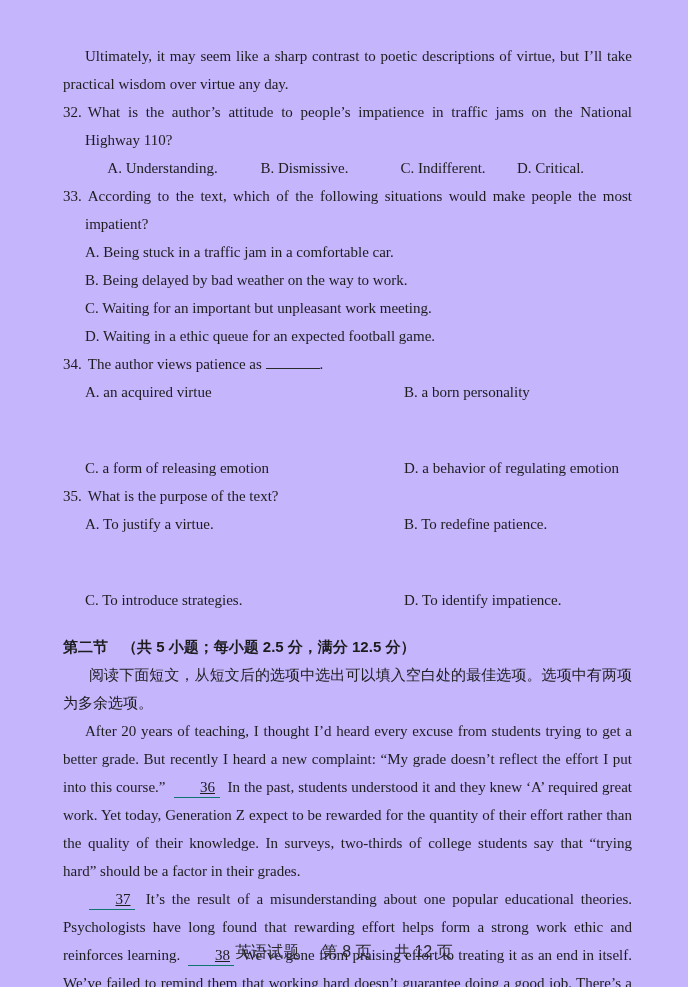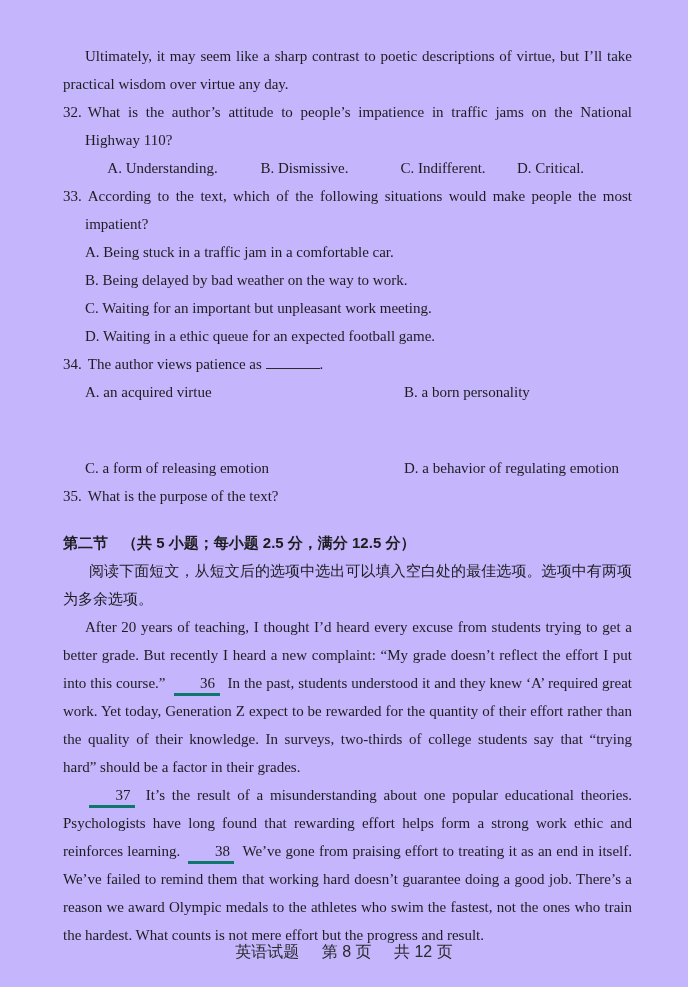--- a/index.html
+++ b/index.html
@@ -52,23 +52,24 @@
     display: inline-block;
     width: 54px;
     height: 14px;
     border-bottom: 1px solid #2a2a2a;
     vertical-align: baseline;
   }
   .blank-num {
     display: inline-block;
     min-width: 46px;
     text-align: center;
-    border-bottom: 3px solid #0f766e;
+    border-bottom: 1px solid #0f766e;
     line-height: 20px;
     margin: 0 4px;
+    text-decoration: underline;
   }
   .cn {
     font-family: "Liberation Sans", "DejaVu Sans", sans-serif;
   }
   .section-head {
     font-weight: bold;
     margin-top: 19px;
   }
   .section-head .gap { display: inline-block; width: 14px; }
   .cn-par {
@@ -125,20 +126,26 @@
       <span>B. a born personality</span>
       <span>C. a form of releasing emotion</span>
       <span>D. a behavior of regulating emotion</span>
     </div>
   </div>
 
   <div>
     <p class="question">
       <span class="q-num">35.</span><span>What is the purpose of the text?</span>
     </p>
+    <div class="opt-grid">
+      <span>A. To justify a virtue.</span>
+      <span>B. To redefine patience.</span>
+      <span>C. To introduce strategies.</span>
+      <span>D. To identify impatience.</span>
+    </div>
   </div>
 
   <p class="cn section-head">
     <span>第二节</span><span class="gap"></span><span>（共 5 小题；每小题 2.5 分，满分 12.5 分）</span>
   </p>
   <p class="cn cn-par">阅读下面短文，从短文后的选项中选出可以填入空白处的最佳选项。选项中有两项为多余选项。</p>
 
   <p class="eng-par">
     <span>After 20 years of teaching, I thought I’d heard every excuse from students trying to get a better grade. But recently I heard a new complaint: “My grade doesn’t reflect the effort I put into this course.”</span>
     <span class="blank-num">36</span>

